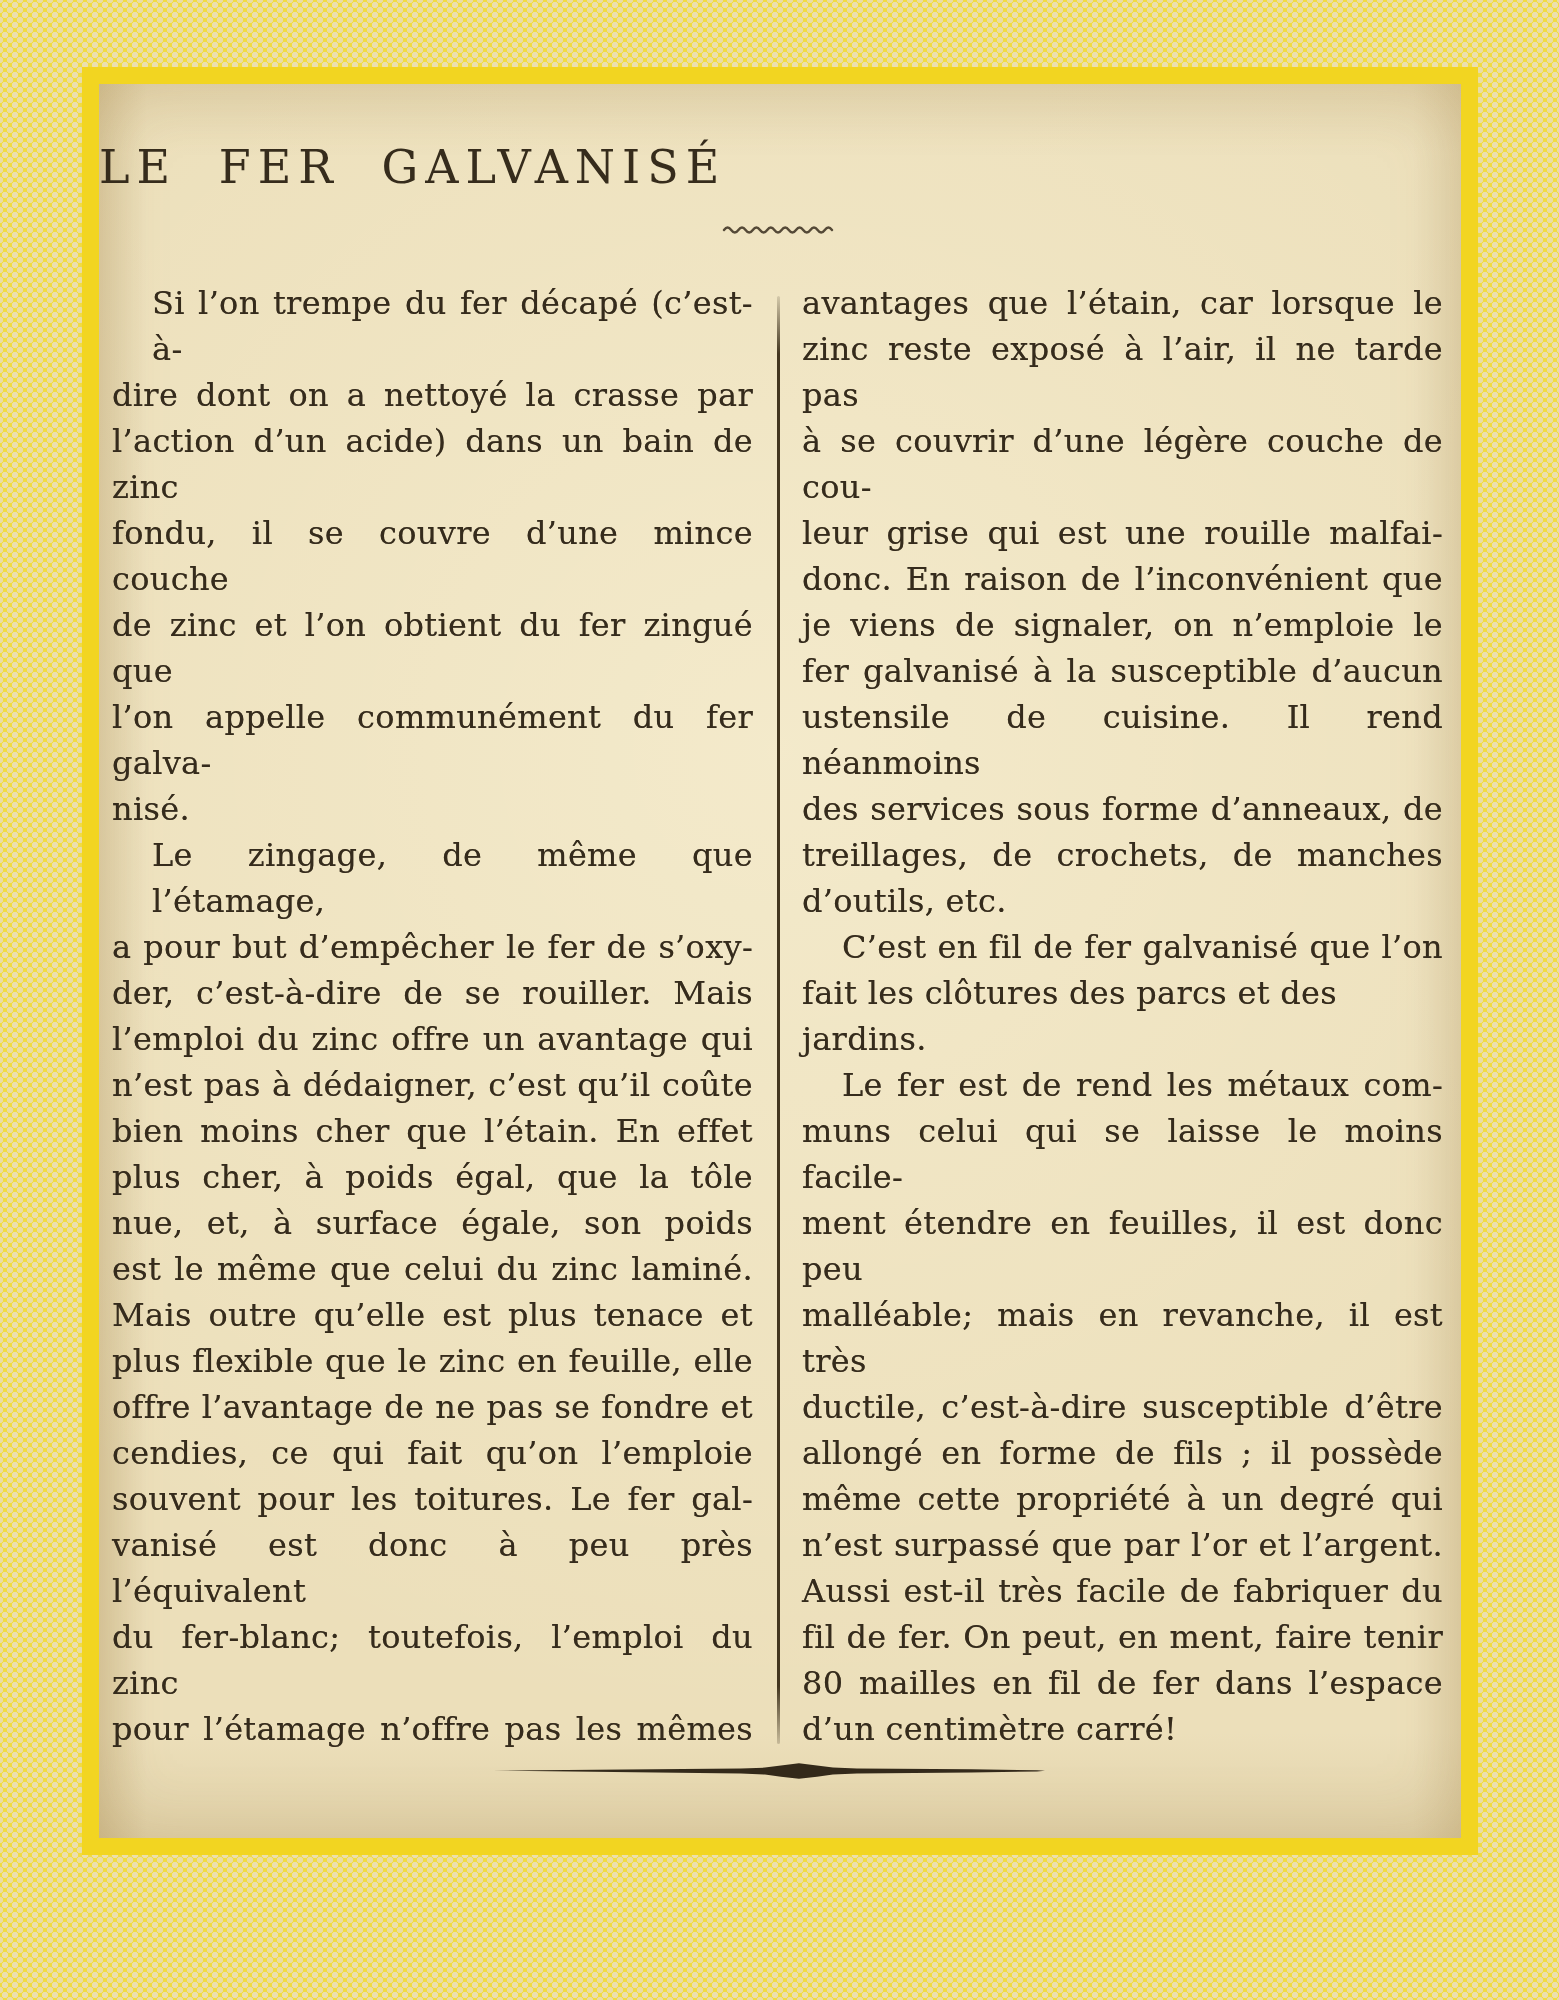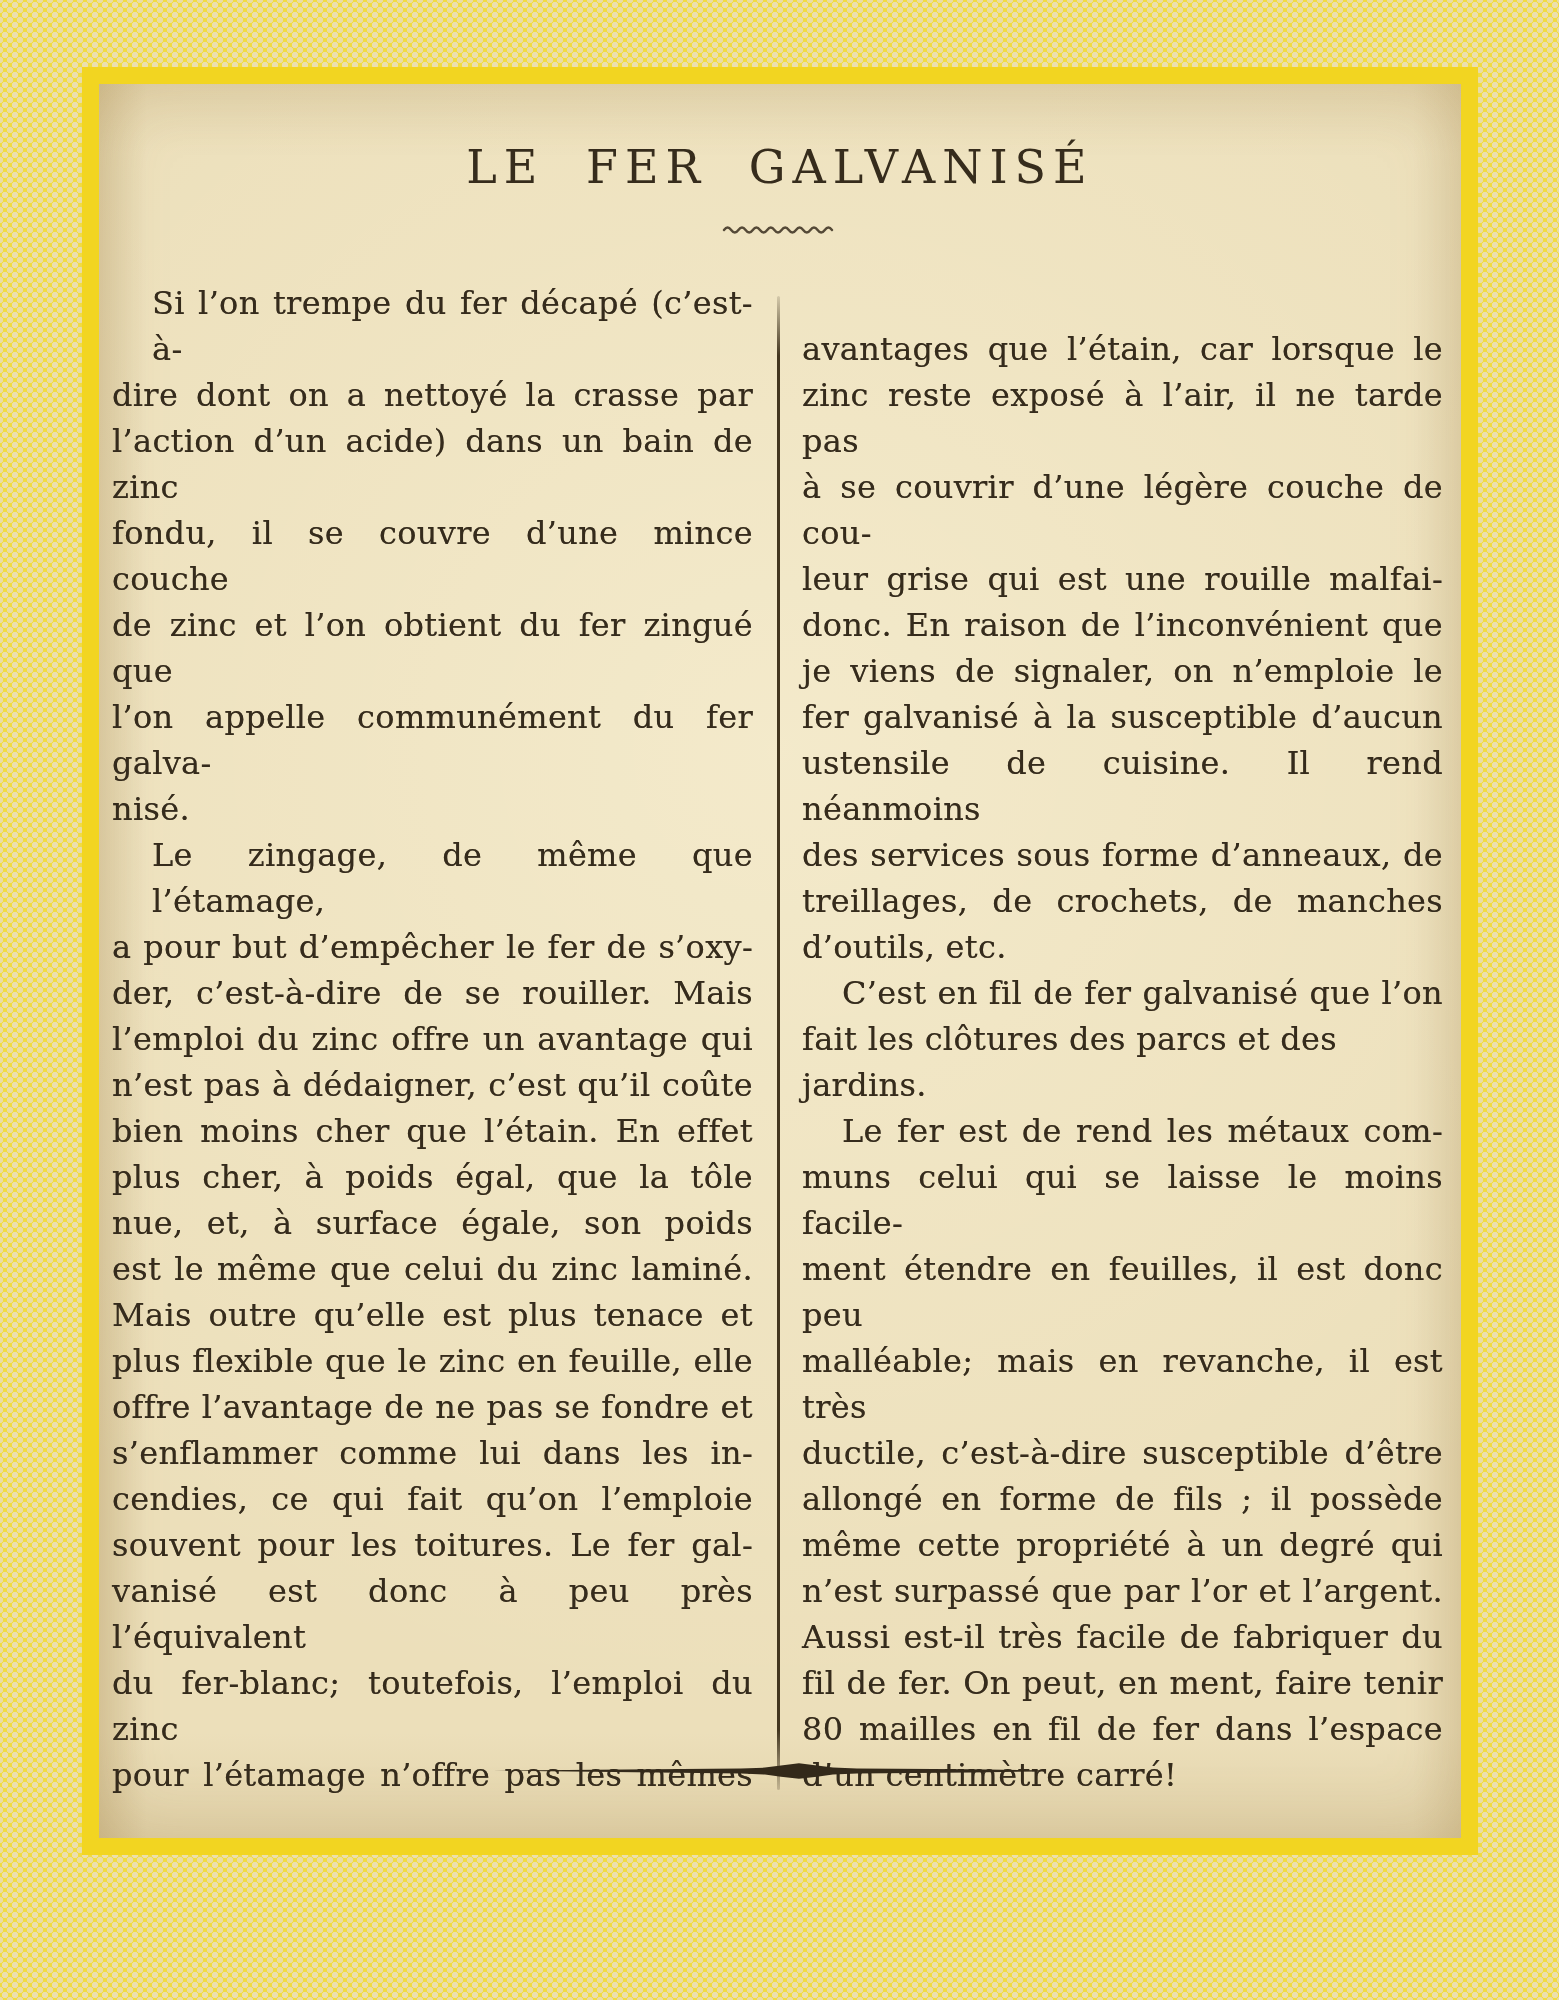--- a/index.html
+++ b/index.html
@@ -20,21 +20,21 @@
     background:
       radial-gradient(120% 90% at 50% 38%, rgba(255,250,228,0.40) 0%, rgba(255,250,228,0) 62%),
       linear-gradient(90deg, rgba(163,132,72,0.22) 0%, rgba(163,132,72,0) 3.5%, rgba(163,132,72,0) 96.5%, rgba(163,132,72,0.14) 100%),
       linear-gradient(180deg, rgba(163,132,72,0.10) 0%, rgba(163,132,72,0) 4%, rgba(163,132,72,0) 94%, rgba(163,132,72,0.14) 100%),
       #ecdfba;
     box-shadow:inset 0 0 70px rgba(150,118,56,0.22);
     color:#3a2f1f;
   }
   .title{
     margin-top:56px;
-    text-align:center;
+    text-align:left;
     font-size:46px;
     font-weight:500;
     letter-spacing:7px;
     word-spacing:20px;
     color:#362c1c;
   }
   .squiggle-wrap{text-align:center;margin-top:26px;height:14px;}
   .squiggle-wrap svg{opacity:.85;}
   .body-columns{
     display:flex;
@@ -92,21 +92,20 @@
         <div class="line j">der, c’est-à-dire de se rouiller. Mais</div>
         <div class="line j">l’emploi du zinc offre un avantage qui</div>
         <div class="line j">n’est pas à dédaigner, c’est qu’il coûte</div>
         <div class="line j">bien moins cher que l’étain. En effet</div>
         <div class="line j">plus cher, à poids égal, que la tôle</div>
         <div class="line j">nue, et, à surface égale, son poids</div>
         <div class="line j">est le même que celui du zinc laminé.</div>
         <div class="line j">Mais outre qu’elle est plus tenace et</div>
         <div class="line j">plus flexible que le zinc en feuille, elle</div>
         <div class="line j">offre l’avantage de ne pas se fondre et</div>
-        <div class="line j">s’enflammer comme lui dans les in-</div>
         <div class="line j">cendies, ce qui fait qu’on l’emploie</div>
         <div class="line j">souvent pour les toitures. Le fer gal-</div>
         <div class="line j">vanisé est donc à peu près l’équivalent</div>
         <div class="line j">du fer-blanc; toutefois, l’emploi du zinc</div>
         <div class="line j">pour l’étamage n’offre pas les mêmes</div>
       </div>
     <div class="divider"></div>
     <div class="col">
         <div class="line j">avantages que l’étain, car lorsque le</div>
         <div class="line j">zinc reste exposé à l’air, il ne tarde pas</div>

